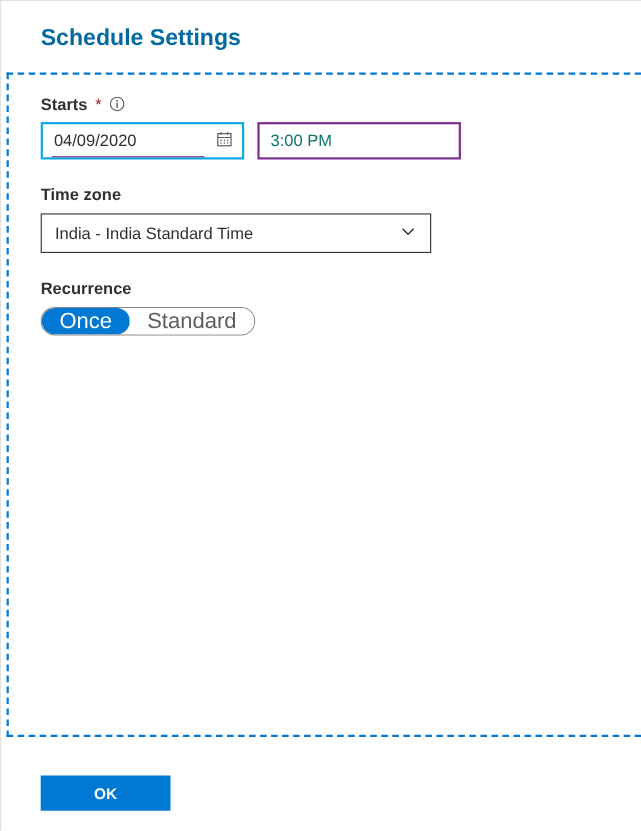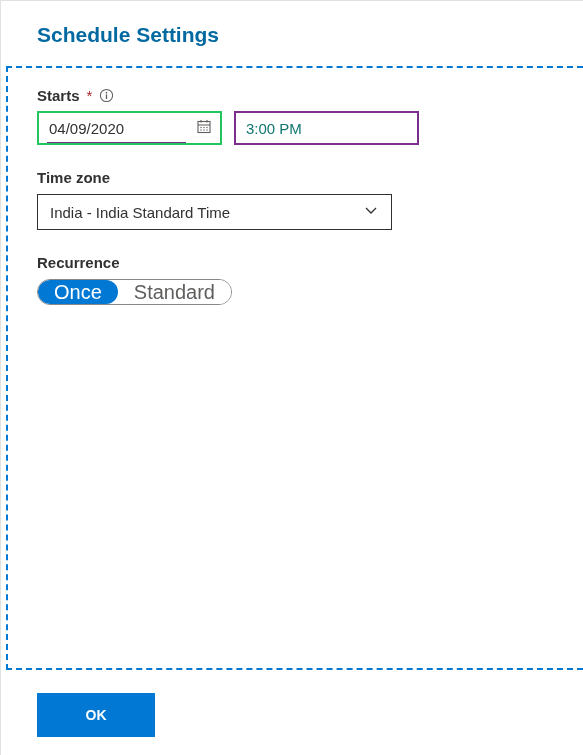--- a/index.html
+++ b/index.html
@@ -48,21 +48,21 @@
     .field-group {
       margin-bottom: 24px;
     }
 
     .field-label {
       font-size: 15px;
       font-weight: 600;
       color: #323130;
       margin-bottom: 7px;
       display: flex;
-      align-items: center;
+      align-items: flex-start;
       gap: 5px;
     }
 
     .required {
       color: #a4262c;
       font-weight: 400;
       margin-left: 2px;
     }
 
     .info-icon {
@@ -74,21 +74,21 @@
     }
 
     .inputs-row {
       display: flex;
       gap: 12px;
     }
 
     .date-input-wrapper {
       position: relative;
       width: 185px;
-      border: 2px solid #22c55e;
+      border: 2px solid #0ea5e9;
       height: 34px;
       display: flex;
       align-items: center;
     }
 
     .date-input {
       width: 100%;
       height: 100%;
       border: none;
       outline: none;
@@ -194,21 +194,21 @@
     .footer {
       position: absolute;
       bottom: 18px;
       left: 36px;
     }
 
     .ok-button {
       background: #0078d4;
       color: #ffffff;
       border: none;
-      height: 44px;
+      height: 32px;
       width: 118px;
       font-size: 14px;
       font-weight: 600;
       font-family: inherit;
       cursor: pointer;
       text-align: center;
     }
 
     .label-plain {
       font-size: 15px;

